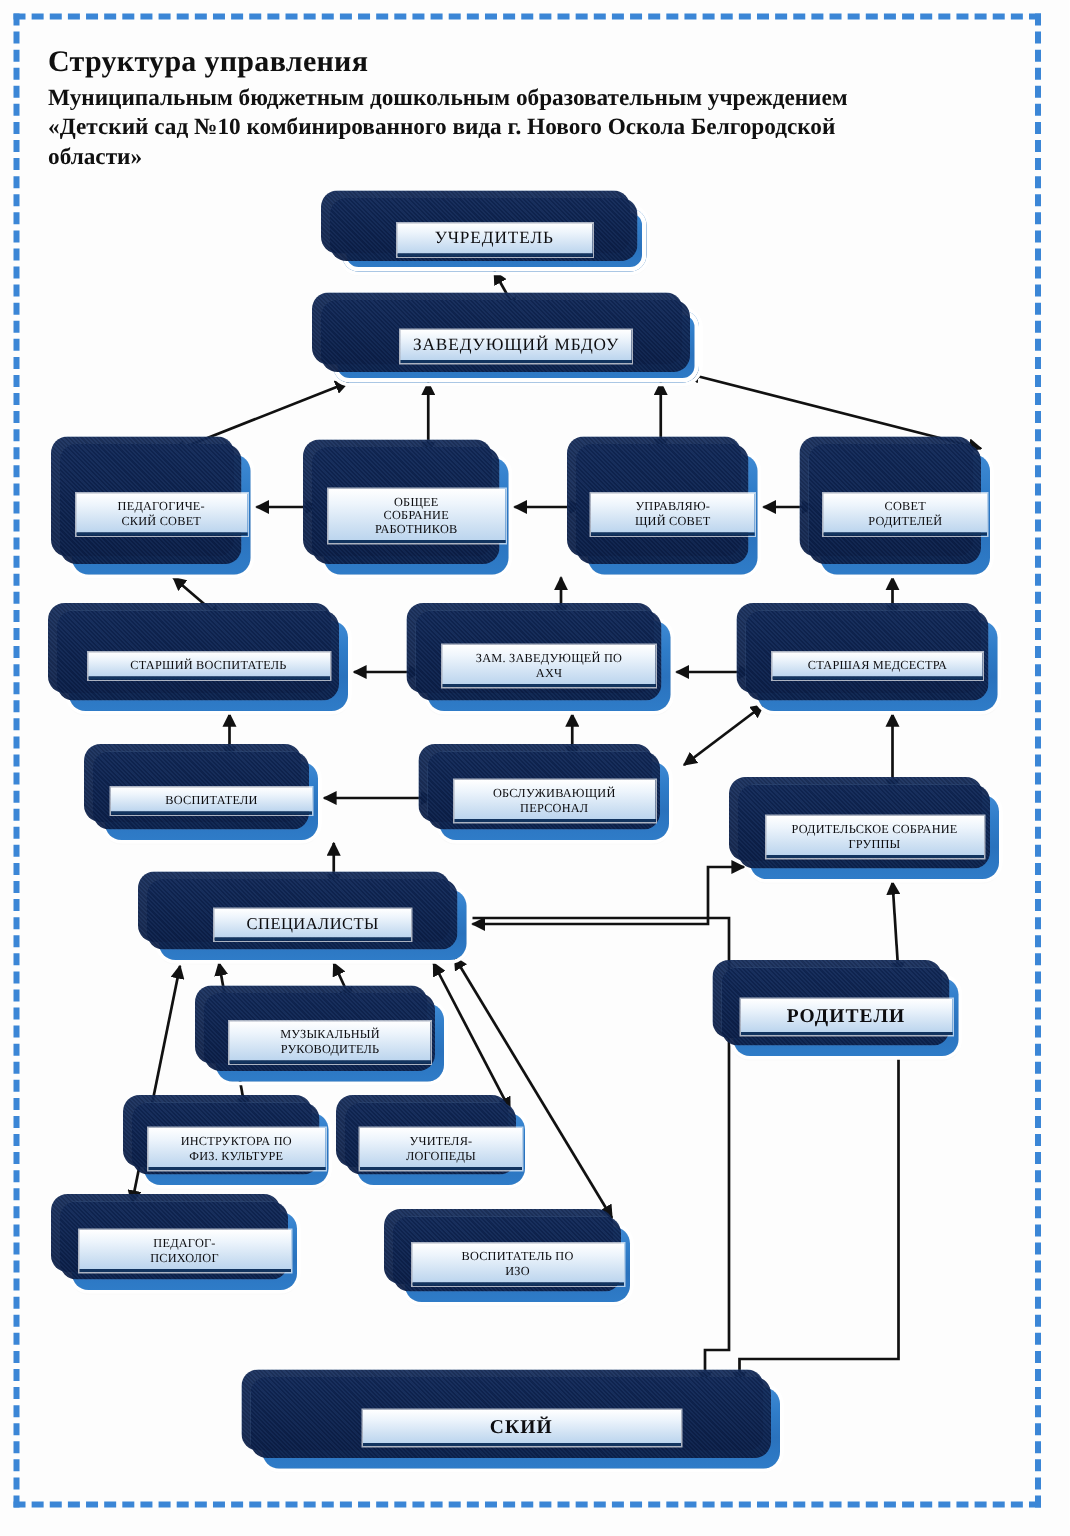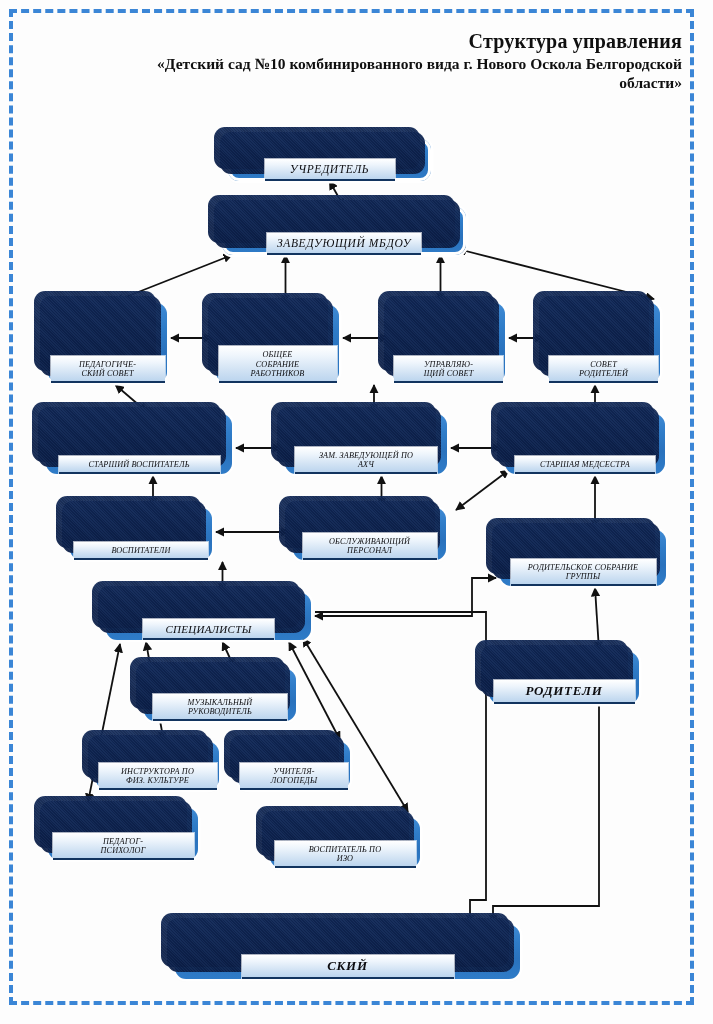--- a/index.html
+++ b/index.html
@@ -19,21 +19,21 @@
     position:absolute;
     left:9px;top:9px;
     width:685px;height:996px;
     border:4px dashed #3b86d6;
     box-sizing:border-box;
     pointer-events:none;
   }
   
   #title-block{
     position:absolute;left:32px;top:30px;width:650px;
-    text-align:right;
+    text-align:left;
     color:#101010;
   }
   #title-main{
     font-size:20px;font-weight:bold;letter-spacing:.2px;
     line-height:1.18;
   }
   #title-sub{
     font-size:15.5px;font-weight:bold;line-height:1.28;
     margin-top:2px;
   }
@@ -45,23 +45,22 @@
   
   .node{
     position:absolute;
     box-sizing:border-box;
     border-radius:11px;
     background:
       linear-gradient(180deg,#3f8ad4 0%, #2f7cc8 32%, #2a72bd 62%, #2f7cc8 100%);
     box-shadow:
       0 0 0 2.5px #ffffff,
       0 1px 2px rgba(0,0,0,.28);
-    display:flex;align-items:flex-end;justify-content:center;
+    display:flex;align-items:center;justify-content:center;
     z-index:3;
-    font-style:italic;
   }
   
   .node::before,
   .node::after{
     content:"";position:absolute;border-radius:11px;z-index:-1;
     background:
       repeating-linear-gradient(45deg,#2c4f80 0 1px,#4a6b99 1px 2px),
       linear-gradient(180deg,#56749e,#3c5a84);
     background-blend-mode:multiply;
   }
@@ -95,20 +94,21 @@
 </style>
 </head>
 <body>
 
 <div id="page">
 
   <div id="frame"></div>
 
   <div id="title-block">
     <div id="title-main">Структура управления</div>
+    <div id="title-sub">Муниципальным бюджетным дошкольным образовательным учреждением</div>
     <div id="title-sub" style="margin-top:0">«Детский сад №10 комбинированного вида г. Нового Оскола Белгородской</div>
     <div id="title-sub" style="margin-top:0">области»</div>
   </div>
 
   <svg id="wires" viewBox="0 0 713 1024" width="713" height="1024">
     <defs>
       <marker id="ah" viewBox="0 0 10 10" refX="9" refY="5" markerWidth="5.2" markerHeight="5.2" orient="auto-start-reverse">
         <path d="M0,0 L10,5 L0,10 z" fill="#111111"></path>
       </marker>
     </defs>

